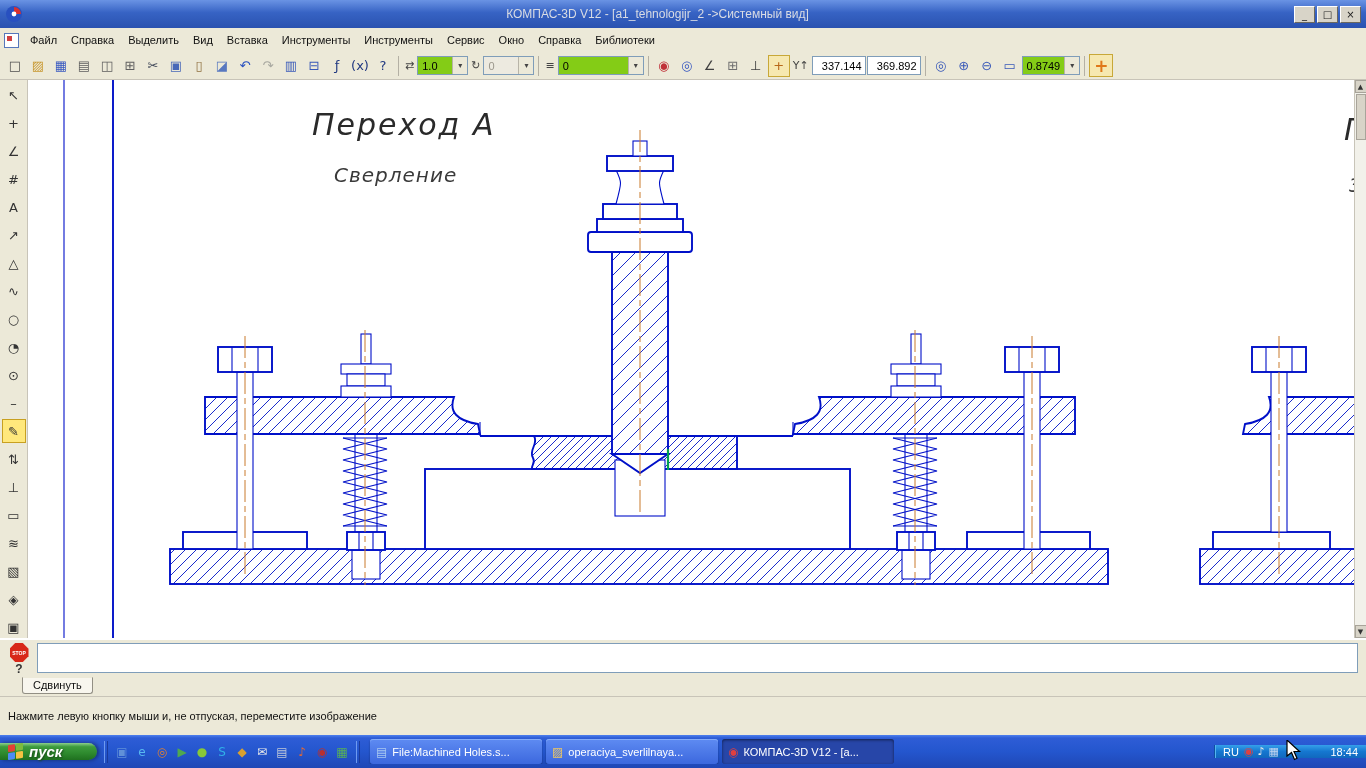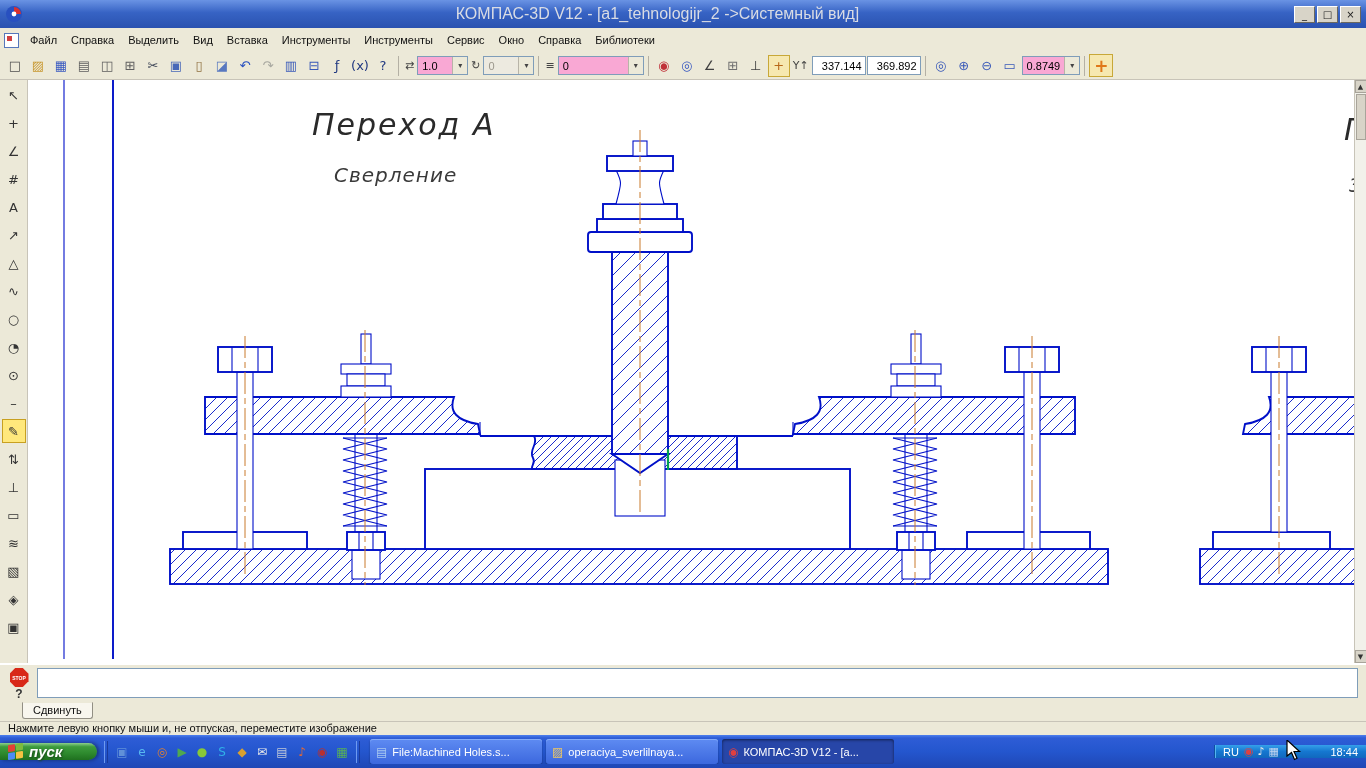--- a/index.html
+++ b/index.html
@@ -1,36 +1,36 @@
 <!DOCTYPE html>
 <html style="--line: #0010C8; --center: #C97B2D; --hatch: #1B2CCC; --green: #00A050;"><head>
 <meta charset="utf-8">
 <style>
 *{margin:0;padding:0;box-sizing:border-box}
 html,body{width:1366px;height:768px;overflow:hidden;font-family:"Liberation Sans",sans-serif;font-size:11px}
 .screen{width:1366px;height:768px;display:flex;flex-direction:column;background:#ECE9D8;position:relative}
 
 .titlebar{height:28px;background:linear-gradient(180deg,#6A93E4 0%,#3763C4 45%,#2A52B0 100%);display:flex;align-items:center;padding:0 5px;flex:none}
 .appicon{width:18px;height:18px;flex:none}
-.title-text{flex:1;text-align:center;font-size:16px;color:#D9DCE4}
+.title-text{flex:1;text-align:center;font-size:12px;color:#D9DCE4}
 .wbtn{width:21px;height:17px;background:#D8D4C8;border:1px solid;border-color:#FFF #6A675F #6A675F #FFF;font-size:10px;color:#222;display:flex;align-items:center;justify-content:center;margin-left:2px;font-family:"DejaVu Sans",sans-serif}
 
 .menubar{height:20px;display:flex;align-items:center;padding:12px 4px;flex:none}
 .docicon{width:15px;height:15px;background:#fff;border:1px solid #5577BB;margin-right:4px;position:relative}
 .docicon i{position:absolute;left:2px;top:2px;width:5px;height:5px;background:#D04040}
 .menu-host{display:flex}
 .menu-item{padding:2px 7px;color:#101010}
 
 .toolbar{height:28px;display:flex;align-items:center;padding:0 4px;gap:1px;border-bottom:1px solid #C8C4B8;flex:none}
 .tb-group{display:flex;align-items:center;gap:1px}
 .tb-btn{width:22px;height:22px;display:flex;align-items:center;justify-content:center;font-family:"DejaVu Sans",sans-serif;font-size:13px;border:1px solid transparent;flex:none}
 .tb-btn.disabled{color:#A8A8A0 !important}
 .tb-btn.active{background:#F6E8B0;border:1px solid #C8A838}
 .tb-sep{width:1px;height:20px;background:#B4B0A4;margin:0 3px;flex:none}
-.combo{display:flex;align-items:center;background:#f9a8d4;border:1px solid #7F9DB9;height:19px;flex:none}
+.combo{display:flex;align-items:center;background:#84cc16;border:1px solid #7F9DB9;height:19px;flex:none}
 .combo-val{padding:0 4px;min-width:34px}
 .combo .arr{width:15px;height:17px;background:#ECE9D8;border-left:1px solid #B8B4A8;font-size:8px;display:flex;align-items:center;justify-content:center;color:#444;font-family:"DejaVu Sans",sans-serif}
 .combo.disabled{background:#EDEAE0;color:#9B978C}
 .tb-mini{font-family:"DejaVu Sans",sans-serif;font-size:11px;color:#444;padding:0 2px;flex:none}
 .tfield{background:#fff;border:1px solid #7F9DB9;height:19px;display:flex;align-items:center;justify-content:flex-end;padding:0 3px;width:54px;flex:none}
 .panbtn{width:24px;height:23px;display:flex;align-items:center;justify-content:center;color:#E07818;font-weight:bold;font-size:17px;background:#F6E8B0;border:1px solid #C8A838;flex:none;font-family:"DejaVu Sans",sans-serif}
 
 .main{flex:1;display:flex;min-height:0}
 .lefttools{width:28px;background:#ECE9D8;border-right:1px solid #C8C4B8;display:flex;flex-direction:column;align-items:center;padding-top:3px;flex:none}
 .lt-btn{width:24px;height:24px;margin-bottom:4px;display:flex;align-items:center;justify-content:center;font-family:"DejaVu Sans",sans-serif;font-size:13px;color:#333;border:1px solid transparent;flex:none}
@@ -52,21 +52,21 @@
 
 .proppanel{height:58px;background:#ECE9D8;border-top:2px solid #FFF;flex:none}
 .pp-row{display:flex;height:37px;padding:3px 8px 0 5px}
 .pp-left{width:28px;display:flex;flex-direction:column;align-items:center;gap:1px}
 .stop{width:19px;height:19px;background:#D82818;clip-path:polygon(30% 0,70% 0,100% 30%,100% 70%,70% 100%,30% 100%,0 70%,0 30%);color:#fff;font-size:5px;font-weight:bold;display:flex;align-items:center;justify-content:center}
 .helpq{font-size:12px;font-weight:bold;color:#333;line-height:12px}
 .pp-field{flex:1;background:#fff;border:1px solid #7F9DB9;height:30px;margin-left:4px}
 .pp-tabs{display:flex;padding-left:22px}
 .pp-tab{background:#F8F6EE;border:1px solid #928F84;border-top-color:#ECE9D8;border-radius:0 0 3px 3px;padding:1px 10px;height:17px;color:#111}
 
-.statusbar{height:14px;background:#ECE9D8;display:flex;align-items:center;padding-left:8px;color:#111;box-shadow:inset 0 1px 0 #C8C4B8;flex:none}
+.statusbar{height:39px;background:#ECE9D8;display:flex;align-items:center;padding-left:8px;color:#111;box-shadow:inset 0 1px 0 #C8C4B8;flex:none}
 
 .taskbar{height:33px;background:linear-gradient(180deg,#4E80EE 0%,#2E5DD6 9%,#2456CE 50%,#1F47B5 100%);display:flex;align-items:center;flex:none}
 .startbtn{width:97px;background:linear-gradient(180deg,#8CCF8C 0%,#3D9B3D 22%,#2E8A2E 60%,#1F701F 100%);border-radius:0 14px 14px 0;display:flex;align-items:center;gap:6px;padding:0 12px 0 8px;box-shadow:2px 0 4px rgba(0,0,0,.45);color:#fff;font-size:15px;font-weight:bold;font-style:italic;text-shadow:1px 1px 2px #1A4A1A;flex:none}
 .flag{display:grid;grid-template-columns:7px 7px;grid-template-rows:7px 7px;gap:1px;transform:skewY(-8deg)}
 .flag span{border-radius:1px;display:block}
 .ql{display:flex;align-items:center;gap:2px;padding:0 4px;flex:none}
 .ql-handle{width:4px;height:22px;border-left:1px solid #6E9AF0;border-right:1px solid #1A3A9A;margin:0 3px}
 .ql-icon{width:18px;height:18px;display:flex;align-items:center;justify-content:center;font-family:"DejaVu Sans",sans-serif;font-size:12px}
 .tasks{flex:1;display:flex;align-items:center;gap:4px;padding:0 3px;overflow:hidden}
 .taskbtn{width:172px;height:25px;border-radius:3px;background:linear-gradient(180deg,#5E8BF2,#3C68DE);box-shadow:inset 0 1px 0 #86ACF8,0 1px 2px rgba(0,0,0,.35);display:flex;align-items:center;gap:5px;padding:0 6px;color:#fff;white-space:nowrap;overflow:hidden;flex:none}

